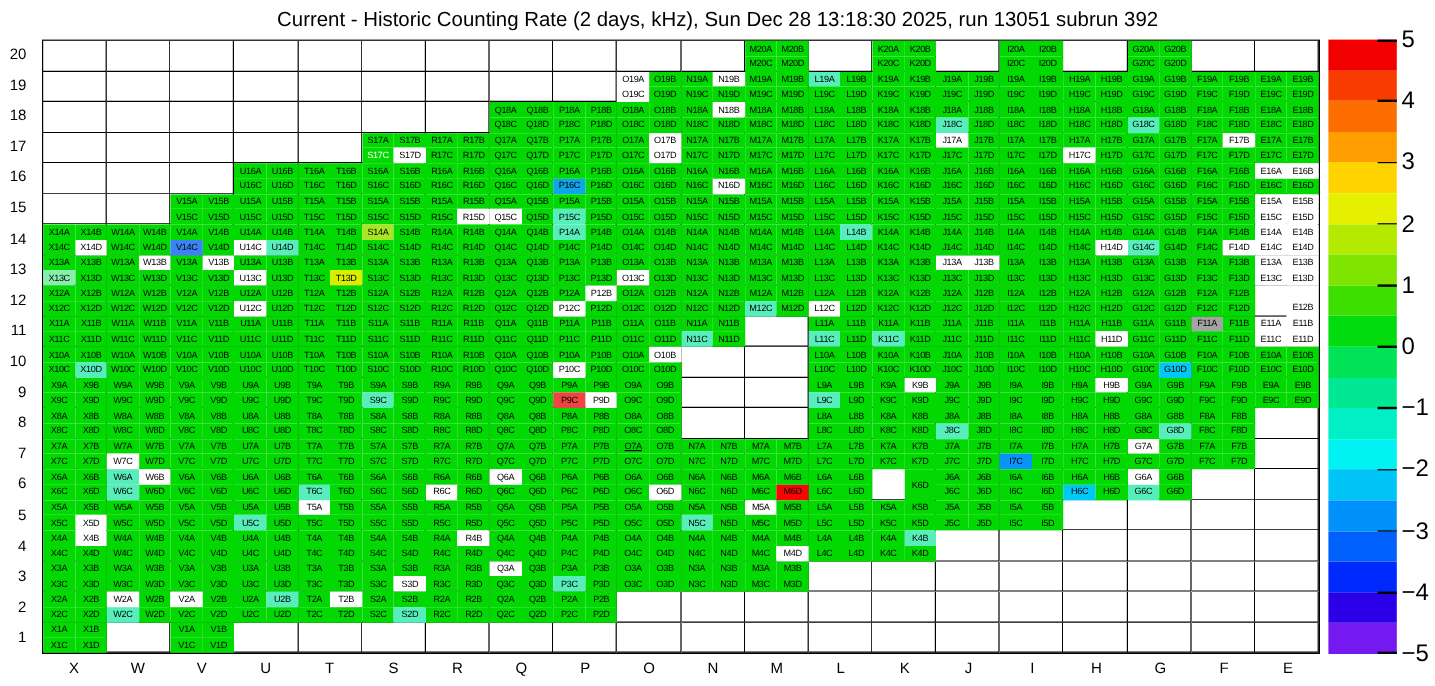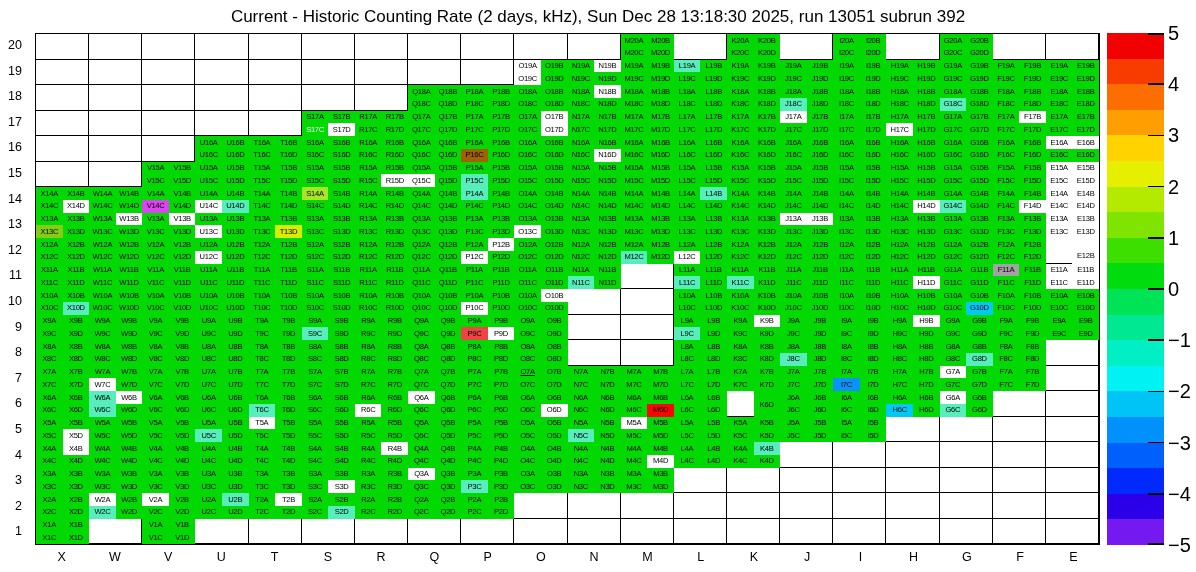--- a/index.html
+++ b/index.html
@@ -401,21 +401,21 @@
     </div>
     <div class="sc">
       <div class="q" style="background: rgb(2, 217, 2);">Q16A</div>
       <div class="q" style="background: rgb(2, 217, 2);">Q16B</div>
       <div class="q" style="background: rgb(2, 217, 2);">Q16C</div>
       <div class="q" style="background: rgb(2, 217, 2);">Q16D</div>
     </div>
     <div class="sc">
       <div class="q" style="background: rgb(2, 217, 2);">P16A</div>
       <div class="q" style="background: rgb(2, 217, 2);">P16B</div>
-      <div class="q" style="background: #a16207;">P16C</div>
+      <div class="q" style="background: #0ea5e9;">P16C</div>
       <div class="q" style="background: rgb(2, 217, 2);">P16D</div>
     </div>
     <div class="sc">
       <div class="q" style="background: rgb(2, 217, 2);">O16A</div>
       <div class="q" style="background: rgb(2, 217, 2);">O16B</div>
       <div class="q" style="background: rgb(2, 217, 2);">O16C</div>
       <div class="q" style="background: rgb(2, 217, 2);">O16D</div>
     </div>
     <div class="sc">
       <div class="q" style="background: rgb(2, 217, 2);">N16A</div>
@@ -595,21 +595,21 @@
     </div>
     <div class="sc">
       <div class="q" style="background: rgb(2, 217, 2);">W14A</div>
       <div class="q" style="background: rgb(2, 217, 2);">W14B</div>
       <div class="q" style="background: rgb(2, 217, 2);">W14C</div>
       <div class="q" style="background: rgb(2, 217, 2);">W14D</div>
     </div>
     <div class="sc">
       <div class="q" style="background: rgb(2, 217, 2);">V14A</div>
       <div class="q" style="background: rgb(2, 217, 2);">V14B</div>
-      <div class="q" style="background: #d946ef;">V14C</div>
+      <div class="q" style="background: #3b82f6;">V14C</div>
       <div class="q" style="background: rgb(2, 217, 2);">V14D</div>
     </div>
     <div class="sc">
       <div class="q" style="background: rgb(2, 217, 2);">U14A</div>
       <div class="q" style="background: rgb(2, 217, 2);">U14B</div>
       <div class="q" style="background: rgb(255, 255, 255);">U14C</div>
       <div class="q" style="background: rgb(88, 238, 187);">U14D</div>
     </div>
     <div class="sc">
       <div class="q" style="background: rgb(2, 217, 2);">T14A</div>
@@ -703,21 +703,21 @@
     </div>
     <div class="sc">
       <div class="q" style="background: rgb(255, 255, 255);">E14A</div>
       <div class="q" style="background: rgb(255, 255, 255);">E14B</div>
       <div class="q" style="background: rgb(255, 255, 255);">E14C</div>
       <div class="q" style="background: rgb(255, 255, 255);">E14D</div>
     </div>
     <div class="sc">
       <div class="q" style="background: rgb(2, 217, 2);">X13A</div>
       <div class="q" style="background: rgb(2, 217, 2);">X13B</div>
-      <div class="q" style="background: #84cc16; text-align: center;">X13C</div>
+      <div class="q" style="background: #86efac; text-align: center;">X13C</div>
       <div class="q" style="background: rgb(2, 217, 2);">X13D</div>
     </div>
     <div class="sc">
       <div class="q" style="background: rgb(2, 217, 2);">W13A</div>
       <div class="q" style="background: rgb(255, 255, 255);">W13B</div>
       <div class="q" style="background: rgb(2, 217, 2);">W13C</div>
       <div class="q" style="background: rgb(2, 217, 2);">W13D</div>
     </div>
     <div class="sc">
       <div class="q" style="background: rgb(2, 217, 2);">V13A</div>

